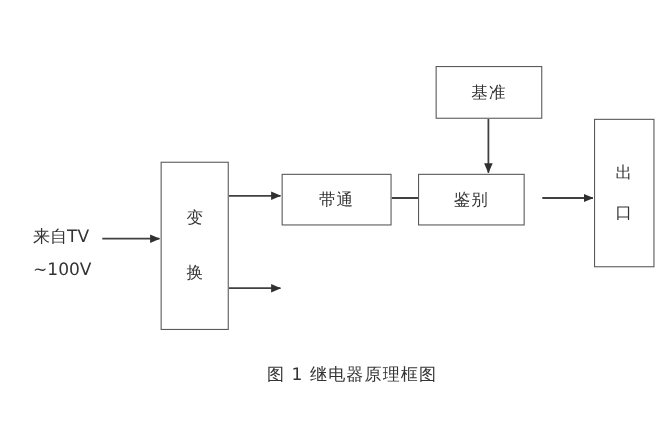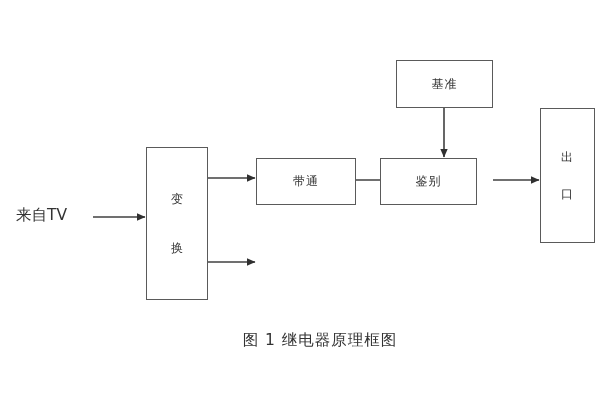--- a/index.html
+++ b/index.html
@@ -23,21 +23,21 @@
     height: 400px;
   }
   .node {
     position: absolute;
     box-sizing: border-box;
     border: 1.6px solid #5a5a5a;
     background: #ffffff;
     display: flex;
     align-items: center;
     justify-content: center;
-    font-size: 12px;
+    font-size: 15px;
     letter-spacing: 1px;
     color: #333333;
   }
   .node-tall {
     flex-direction: column;
     justify-content: space-around;
     padding: 26px 0;
     letter-spacing: 0;
   }
   .node-tall .glyph { display: block; line-height: 1; }
@@ -91,22 +91,23 @@
 
     <line x1="208" y1="262" x2="255" y2="262" marker-end="url(#ah)"></line>
 
     <line x1="356" y1="180" x2="395" y2="180" marker-end="url(#ah)"></line>
 
     <line x1="444" y1="108" x2="444" y2="157" marker-end="url(#ah)"></line>
 
     <line x1="493" y1="180" x2="539" y2="180" marker-end="url(#ah)"></line>
   </svg>
 
-  <div class="src-label" style="left:16px; top:200px;">
+  <div class="src-label" style="left:30px; top:200px;">
     <div>来自TV</div>
+    <div>~100V</div>
   </div>
 
   <div class="node node-tall" style="left:146px; top:147px; width:62px; height:153px;">
     <span class="glyph">变</span>
     <span class="glyph">换</span>
   </div>
 
   <div class="node" style="left:256px; top:158px; width:100px; height:47px;">带通</div>
 
 

